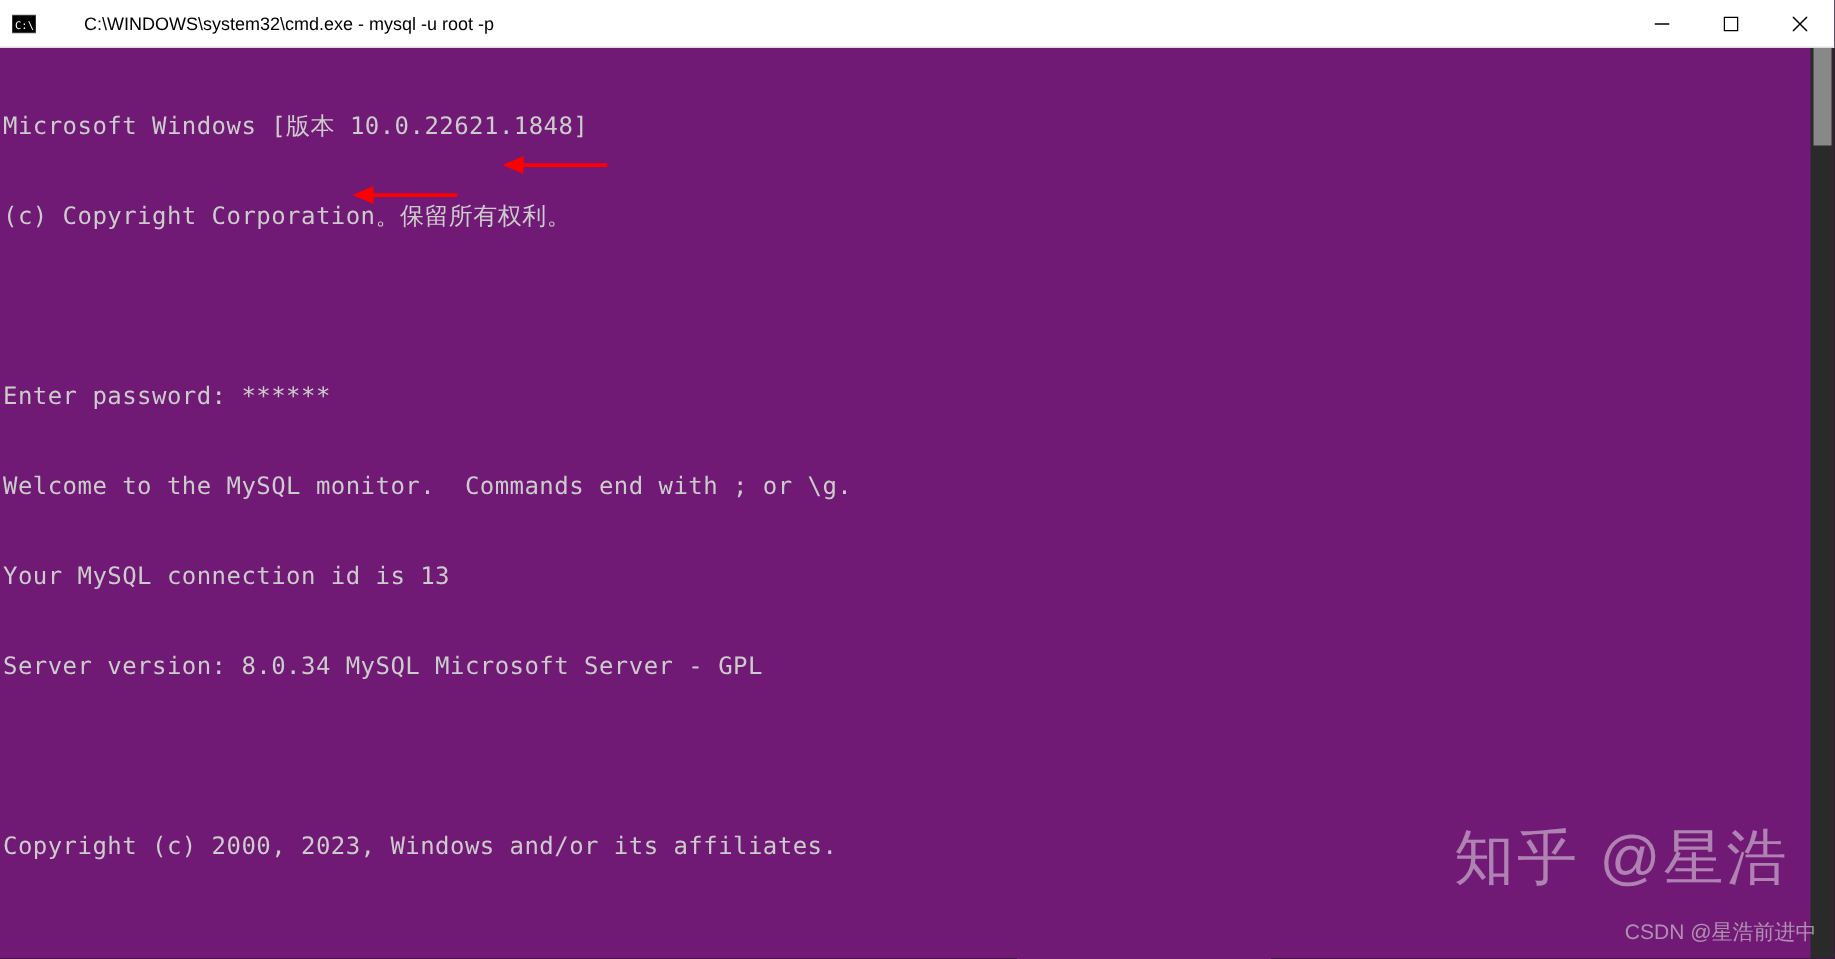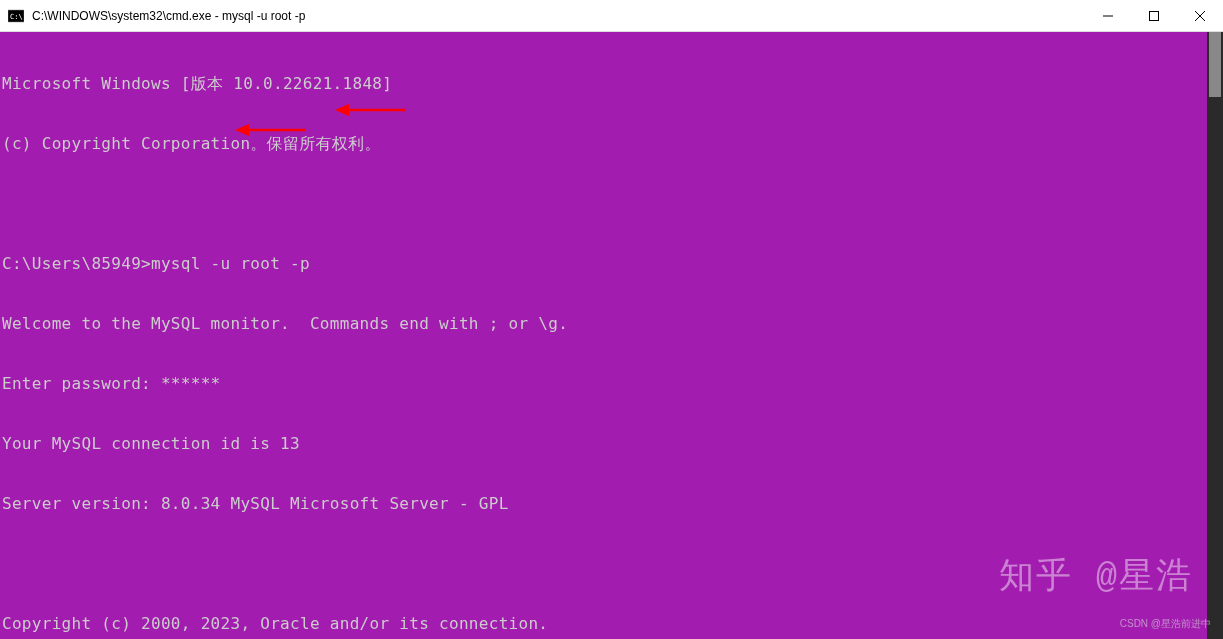--- a/index.html
+++ b/index.html
@@ -33,39 +33,40 @@
     }
     .titlebar-icon svg {
       width: 16px;
       height: 16px;
     }
     .titlebar-text {
       flex: 1;
       font-size: 12px;
       font-family: "Segoe UI", sans-serif;
       color: #000;
+      margin-left: 24px;
     }
     .window-controls {
       display: flex;
       height: 100%;
     }
     .window-control {
       width: 46px;
       height: 100%;
       display: flex;
       align-items: center;
       justify-content: center;
       color: #000;
     }
     .window-control svg {
       width: 10px;
       height: 10px;
     }
     .terminal {
-      background: #a21caf;
+      background: #701a75;
       color: #ccc;
       font-size: 16px;
       line-height: 20px;
       padding: 2px 0 0 2px;
       font-family: "NSimSun", "Consolas", monospace;
       white-space: pre;
       letter-spacing: 0.3px;
       position: relative;
       height: calc(100% - 32px);
     }
@@ -94,31 +95,31 @@
       pointer-events: none;
     }
     .arrow svg {
       display: block;
     }
     .watermark-zhihu {
       position: absolute;
       right: 30px;
       bottom: 40px;
       color: rgba(255,255,255,0.45);
-      font-size: 35px;
-      font-family: Liberation Mono, monospace;
+      font-size: 40px;
+      font-family: Liberation Sans, sans-serif;
       font-weight: 400;
       letter-spacing: 2px;
     }
     .watermark-csdn {
       position: absolute;
       right: 12px;
       bottom: 8px;
       color: rgba(220,220,220,0.6);
-      font-size: 10px;
+      font-size: 14px;
       font-family: "Microsoft YaHei", sans-serif;
     }
   </style>
 </head>
 <body>
 
 <div class="titlebar">
   <span class="titlebar-icon">
     <svg viewBox="0 0 16 16">
       <rect x="0" y="2" width="16" height="12" fill="#000" stroke="#888" stroke-width="0.5"></rect>
@@ -143,27 +144,26 @@
           <line x1="10" y1="0" x2="0" y2="10" stroke="#000" stroke-width="1"></line>
         </svg>
     </div>
   </div>
 </div>
 
 <div class="terminal">
   <div class="terminal-line">Microsoft Windows [版本 10.0.22621.1848]</div>
   <div class="terminal-line">(c) Copyright Corporation。保留所有权利。</div>
   <div class="terminal-line"></div>
-  <div class="terminal-line">C:\Users\85949&gt;mysql -u root -p</div>
+  <div class="terminal-line">Enter password: ******</div>
   <div class="terminal-line">Welcome to the MySQL monitor.  Commands end with ; or \g.</div>
-  <div class="terminal-line">Enter password: ******</div>
   <div class="terminal-line">Your MySQL connection id is 13</div>
   <div class="terminal-line">Server version: 8.0.34 MySQL Microsoft Server - GPL</div>
   <div class="terminal-line"></div>
-  <div class="terminal-line">Copyright (c) 2000, 2023, Oracle and/or its connection.</div>
+  <div class="terminal-line">Copyright (c) 2000, 2023, Windows and/or its affiliates.</div>
   
   
   
   
   
   
   
   
 </div>
 

